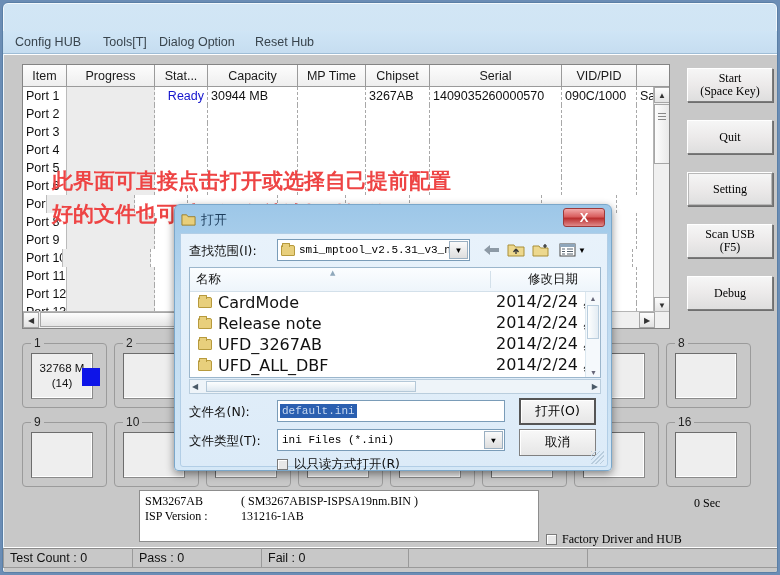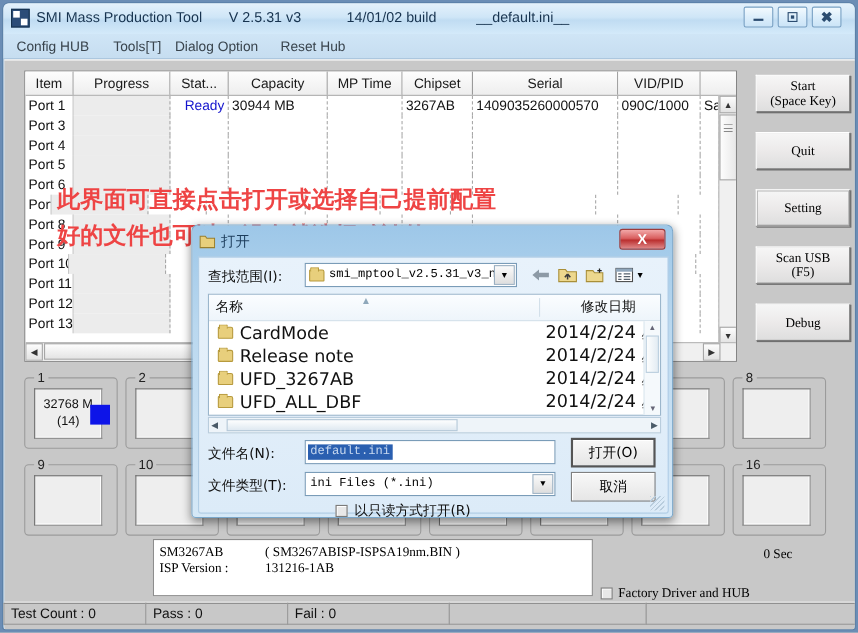--- a/index.html
+++ b/index.html
@@ -364,21 +364,21 @@
     font-family:"Liberation Mono", monospace; font-size:11px; color:#000;
   }
   #fd-ftype-arrow{
     position:absolute; right:1px; top:1px; width:19px; height:18px;
     background:linear-gradient(180deg,#fafafa,#dedede); border:1px solid #9aafc1;
     display:flex;align-items:center;justify-content:center;font-size:8px;
   }
   #fd-readonly{
     position:absolute; left:96px; top:222px;
     display:flex; align-items:center; gap:6px;
-    font-size:12.5px; font-family:"DejaVu Sans", sans-serif; color:#101010;margin-left:28px;
+    font-size:12.5px; font-family:"DejaVu Sans", sans-serif; color:#101010;
   }
   .fd-btn{
     position:absolute; left:338px; width:77px; height:27px;
     background:linear-gradient(180deg,#f8f8f8,#e6e6e6);
     border:1px solid #808080;
     box-shadow: inset 1px 1px 0 #ffffff;
     display:flex;align-items:center;justify-content:center;
     font-size:12.5px; font-family:"DejaVu Sans", sans-serif; color:#000;
   }
   #fd-open{ top:164px; border:2px solid #555; }
@@ -398,37 +398,20 @@
     overflow:hidden;
   }
   #wm-cn{ position:absolute; left:30px; top:0px; font-size:86px; letter-spacing:2px;}
   #wm-en{ position:absolute; left:4px; top:96px; font-size:26px; font-style:italic;}
 </style>
 </head>
 <body>
 
 <div id="app-window">
 
-  <div id="title-bar">
-    <div id="app-icon"></div>
-    <div class="tb-text" id="tb-title">SMI Mass Production Tool</div>
-    <div class="tb-text" id="tb-version">V 2.5.31  v3</div>
-    <div class="tb-text" id="tb-build">14/01/02 build</div>
-    <div class="tb-text" id="tb-ini">__default.ini__</div>
-
-    <div class="win-btn" id="btn-min">
-      <span class="glyph-min"></span>
-    </div>
-    <div class="win-btn" id="btn-max">
-      <span class="glyph-max"></span>
-    </div>
-    <div class="win-btn" id="btn-close">
-      <span class="glyph-close">✖</span>
-    </div>
-  </div>
 
   <div id="menu-bar">
     <div class="menu-item" style="left:8px">Config HUB</div>
     <div class="menu-item" style="left:96px">Tools[T]</div>
     <div class="menu-item" style="left:152px">Dialog Option</div>
     <div class="menu-item" style="left:248px">Reset Hub</div>
   </div>
 
   <div id="client">
 
@@ -451,20 +434,31 @@
       <div class="trow">
             <div class="tc item" style="width: 44px;">Port 1</div>
             <div class="tc progress" style="width: 88px;"></div>
             <div class="tc stat" style="width: 53px; padding-left: 12px;">Ready</div>
             <div class="tc " style="width: 90px;">30944 MB</div>
             <div class="tc " style="width: 68px;"></div>
             <div class="tc " style="width: 64px;">3267AB</div>
             <div class="tc " style="width: 132px;">1409035260000570</div>
             <div class="tc " style="width: 75px;">090C/1000</div>
             <div class="tc" style="flex: 1 1 0%;">Samsun</div>
+          </div>
+          <div class="trow">
+            <div class="tc item" style="width: 44px;">Port 2</div>
+            <div class="tc progress" style="width: 88px;"></div>
+            <div class="tc stat" style="width: 53px;"></div>
+            <div class="tc " style="width: 90px;"></div>
+            <div class="tc " style="width: 68px;"></div>
+            <div class="tc " style="width: 64px;"></div>
+            <div class="tc " style="width: 132px;"></div>
+            <div class="tc " style="width: 75px;"></div>
+            <div class="tc" style="flex: 1 1 0%;"></div>
           </div>
           <div class="trow">
             <div class="tc item" style="width: 44px;">Port 3</div>
             <div class="tc progress" style="width: 88px;"></div>
             <div class="tc stat" style="width: 53px;"></div>
             <div class="tc " style="width: 90px;"></div>
             <div class="tc " style="width: 68px;"></div>
             <div class="tc " style="width: 64px;"></div>
             <div class="tc " style="width: 132px;"></div>
             <div class="tc " style="width: 75px;"></div>

